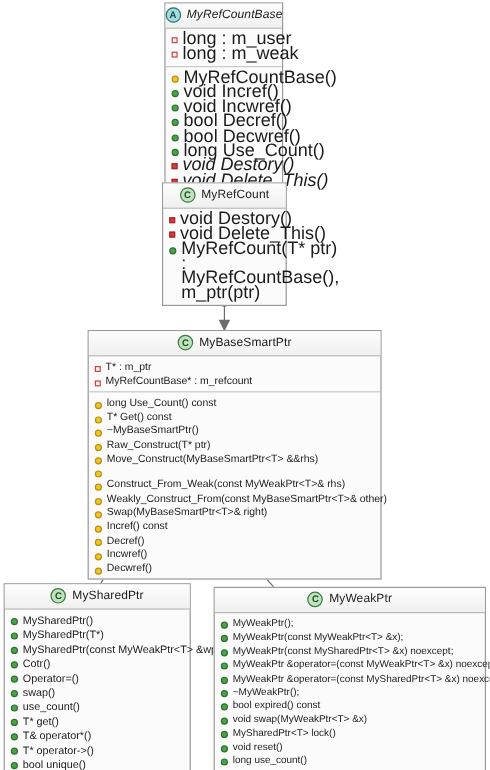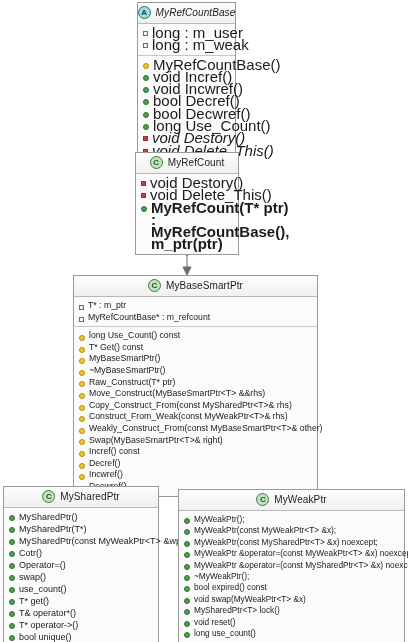--- a/index.html
+++ b/index.html
@@ -72,21 +72,21 @@
   .compartment:last-child { border-bottom: none; }
   .member {
     display: flex;
     align-items: flex-start;
     gap: 4px;
     font-size: 15px;
     line-height: 12.3px;
     color: #1b1b1b;
     white-space: nowrap;
   }
-  .member.wrap { white-space: normal; font-weight: bold; }
+  .member.wrap { white-space: normal; }
   .member .mtext { display: block; }
   .member.italic .mtext { font-style: italic; }
   .marker { flex: none; margin-top: 4px; }
   .marker.sq-private {
     width: 5px; height: 5px;
     border: 1px solid #cc4444;
     background: #fdf2f2;
   }
   .marker.sq-red {
     width: 5px; height: 5px;
@@ -227,37 +227,32 @@
       <div class="member">
         <span class="marker dot-yellow"></span>
         <span class="mtext">long Use_Count() const</span>
       </div>
       <div class="member">
         <span class="marker dot-yellow"></span>
         <span class="mtext">T* Get() const</span>
       </div>
       <div class="member">
         <span class="marker dot-yellow"></span>
-        <span class="mtext">MyBaseSmartPtr()</span>
-      </div>
-      <div class="member">
-        <span class="marker dot-yellow"></span>
         <span class="mtext">~MyBaseSmartPtr()</span>
       </div>
       <div class="member">
         <span class="marker dot-yellow"></span>
         <span class="mtext">Raw_Construct(T* ptr)</span>
       </div>
       <div class="member">
         <span class="marker dot-yellow"></span>
         <span class="mtext">Move_Construct(MyBaseSmartPtr&lt;T&gt; &amp;&amp;rhs)</span>
       </div>
       <div class="member">
         <span class="marker dot-yellow"></span>
-        <span class="mtext">Copy_Construct_From(const MySharedPtr&lt;T&gt;&amp; rhs)</span>
       </div>
       <div class="member">
         <span class="marker dot-yellow"></span>
         <span class="mtext">Construct_From_Weak(const MyWeakPtr&lt;T&gt;&amp; rhs)</span>
       </div>
       <div class="member">
         <span class="marker dot-yellow"></span>
         <span class="mtext">Weakly_Construct_From(const MyBaseSmartPtr&lt;T&gt;&amp; other)</span>
       </div>
       <div class="member">

